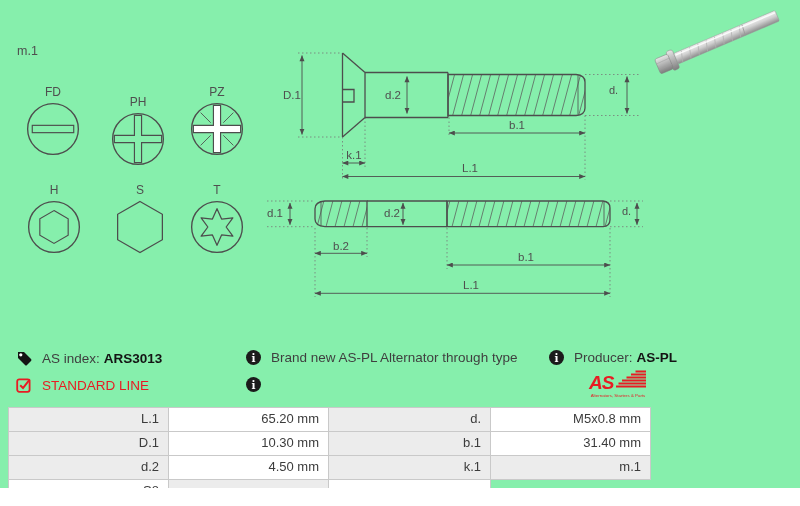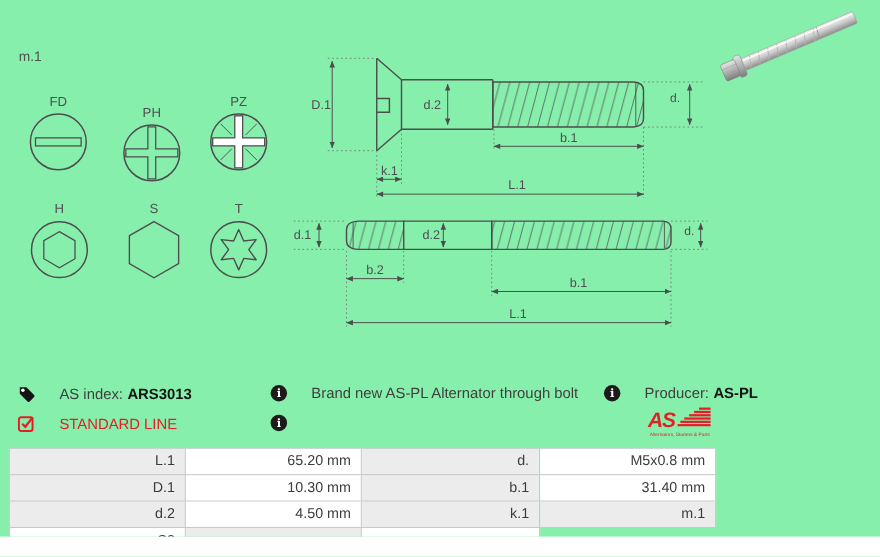--- a/index.html
+++ b/index.html
@@ -10,21 +10,21 @@
   
   .m1{position:absolute;left:17px;top:44px;font-size:12.5px;color:#4f4f4f;}
   .drive{position:absolute;width:70px;text-align:center;}
   .drive .code{display:block;font-size:12px;color:#4f4f4f;margin-bottom:3px;text-align:center;}
   .drive svg{display:block;margin:0 auto;}
   svg.diag text{font-family:"Liberation Sans",sans-serif;font-size:11.5px;fill:#4f4f4f;}
   .dstack{position:absolute;width:9px;font-size:11px;line-height:8.5px;color:#4f4f4f;
           text-align:center;word-break:break-all;}
 
   
-  .info-item{position:absolute;display:flex;align-items:center;gap:22px;
+  .info-item{position:absolute;display:flex;align-items:center;gap:10px;
              font-size:13.5px;color:#3f3f3f;white-space:nowrap;}
   .info-item b{color:#141414;margin-left:4px;}
   .std-line{color:#e81c23;font-weight:normal;}
   .iicon{width:15px;height:15px;border-radius:50%;background:#1b1b1b;color:#fff;
          font-size:10.5px;font-weight:bold;display:flex;align-items:center;
          justify-content:center;font-family:"DejaVu Serif",serif;flex:0 0 15px;}
 
   
   .spec-table{position:absolute;left:8px;top:407px;display:grid;
               grid-template-columns:160px 160px 162px 160px;
@@ -237,21 +237,21 @@
   <div class="info-item" style="left:16px;top:377px">
     <svg width="16" height="16" viewBox="0 0 16 16">
       <rect x="1.2" y="2.4" width="12.4" height="12.4" rx="2" fill="none" stroke="#e81c23" stroke-width="1.8"></rect>
       <path d="M4.2,8.3 L7,11 L13.8,2.3" fill="none" stroke="#e81c23" stroke-width="2"></path>
     </svg>
     <span class="std-line">STANDARD LINE</span>
   </div>
 
   <div class="info-item" style="left:246px;top:350px">
     <span class="iicon">i</span>
-    <span>Brand new AS-PL Alternator through bolt</span>
+    <span>Brand new AS-PL Alternator through type</span>
   </div>
 
   <div class="info-item" style="left:246px;top:377px">
     <span class="iicon">i</span>
   </div>
 
   <div class="info-item" style="left:549px;top:350px">
     <span class="iicon">i</span>
     <span><span>Producer:</span><b>AS-PL</b></span>
   </div>

